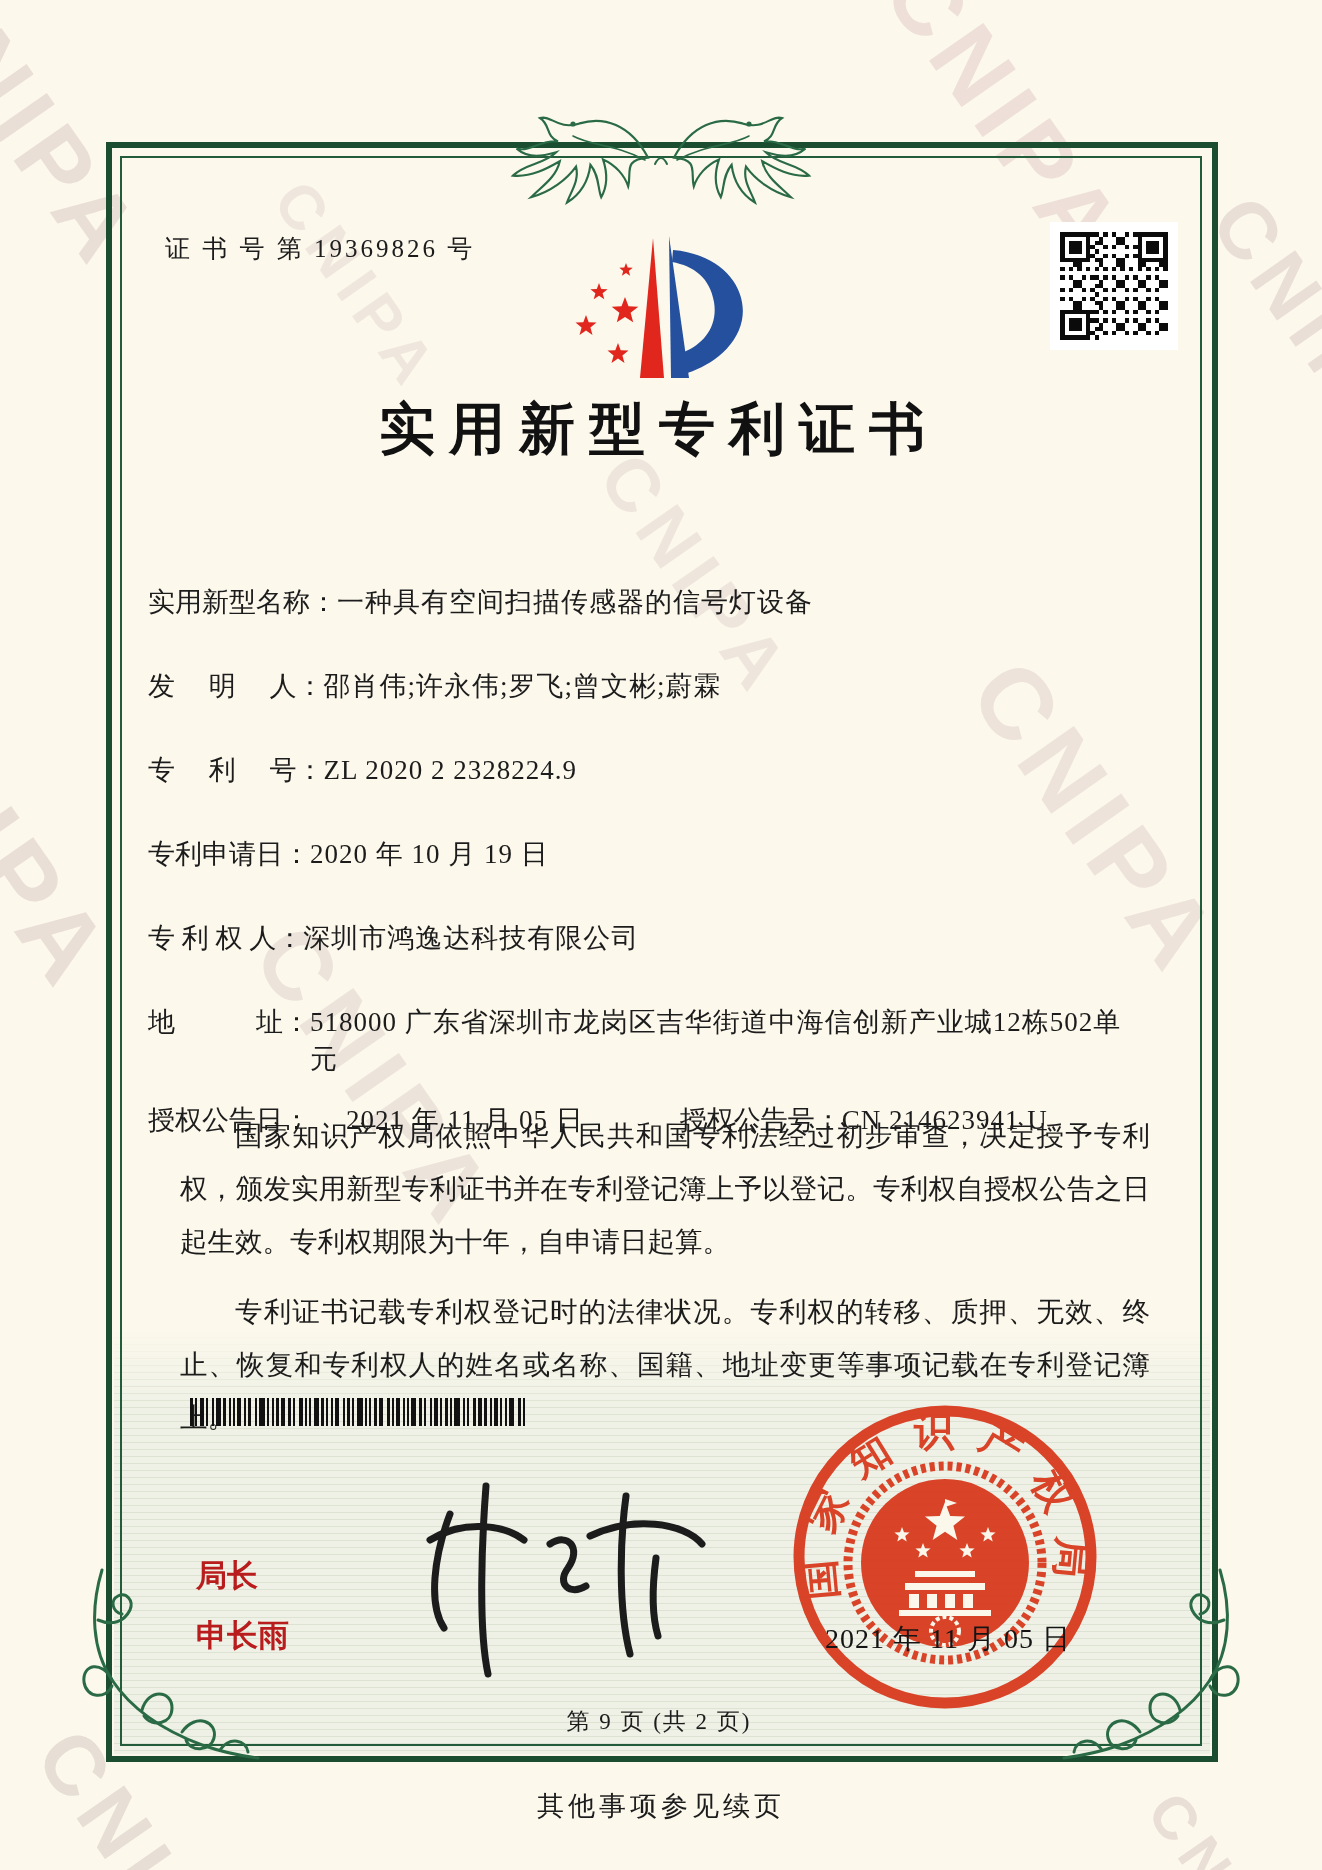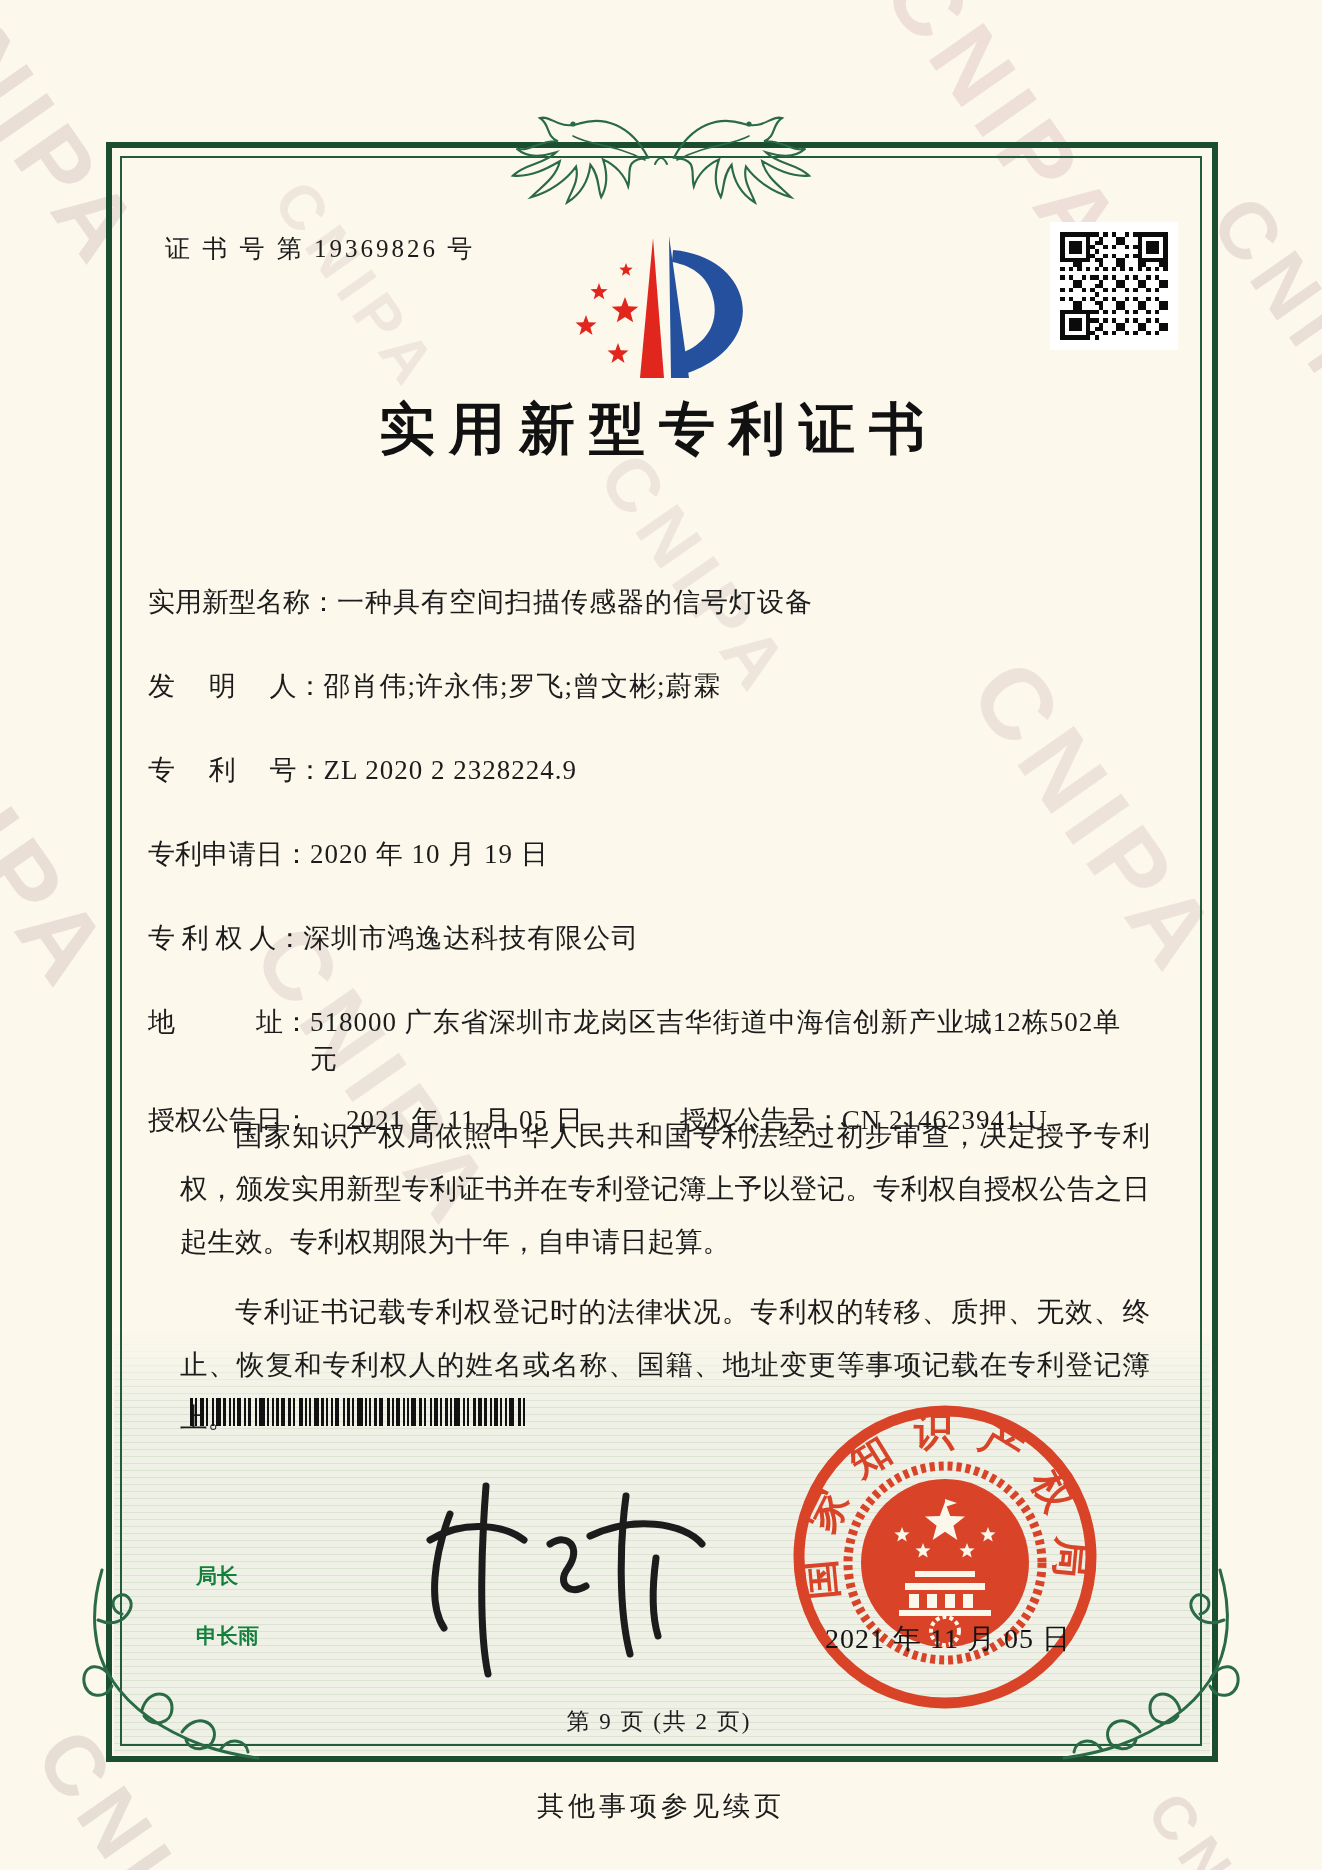--- a/index.html
+++ b/index.html
@@ -39,21 +39,21 @@
   .frow{display:flex;margin-bottom:47px;line-height:37px;}
   .frow .flabel{white-space:pre;flex:0 0 auto;}
   .frow .fvalue{flex:1 1 auto;letter-spacing:1px;}
   .frow.addr{margin-bottom:24px;}
   .frow.grant{margin-bottom:0;gap:36px;}
   .grant-pair2{margin-left:60px;display:flex;}
   .body-text{position:absolute;left:163px;top:1092px;width:1004px;font-size:27.5px;line-height:53px;text-align:justify;}
   .body-text p{margin:17px;text-indent:2em;}
   .barcode{position:absolute;left:190px;top:1398px;height:28px;display:flex;align-items:stretch;}
   .barcode i{display:block;height:100%;}
-  .signer{position:absolute;left:196px;top:1546px;font-family:"Liberation Sans","DejaVu Sans",sans-serif;font-weight:bold;font-size:21px;line-height:60px;color:#15803d;}
+  .signer{position:absolute;left:196px;top:1546px;font-family:"Liberation Sans","DejaVu Sans",sans-serif;font-weight:bold;font-size:31px;line-height:60px;color:#b91c1c;}
   .sig-svg{position:absolute;left:392px;top:1478px;}
   .seal-svg{position:absolute;left:785px;top:1395px;}
   .seal-date{
     position:absolute;left:825px;top:1620px;width:250px;font-size:28px;color:#141414;
     letter-spacing:1px;white-space:nowrap;
   }
   .page-info{position:absolute;left:106px;top:1706px;width:1106px;text-align:center;font-size:23px;letter-spacing:2px;}
   .bottom-note{position:absolute;left:0;top:1788px;width:1322px;text-align:center;font-size:27px;letter-spacing:4px;}
   .ornament{position:absolute;pointer-events:none;}
 </style>

